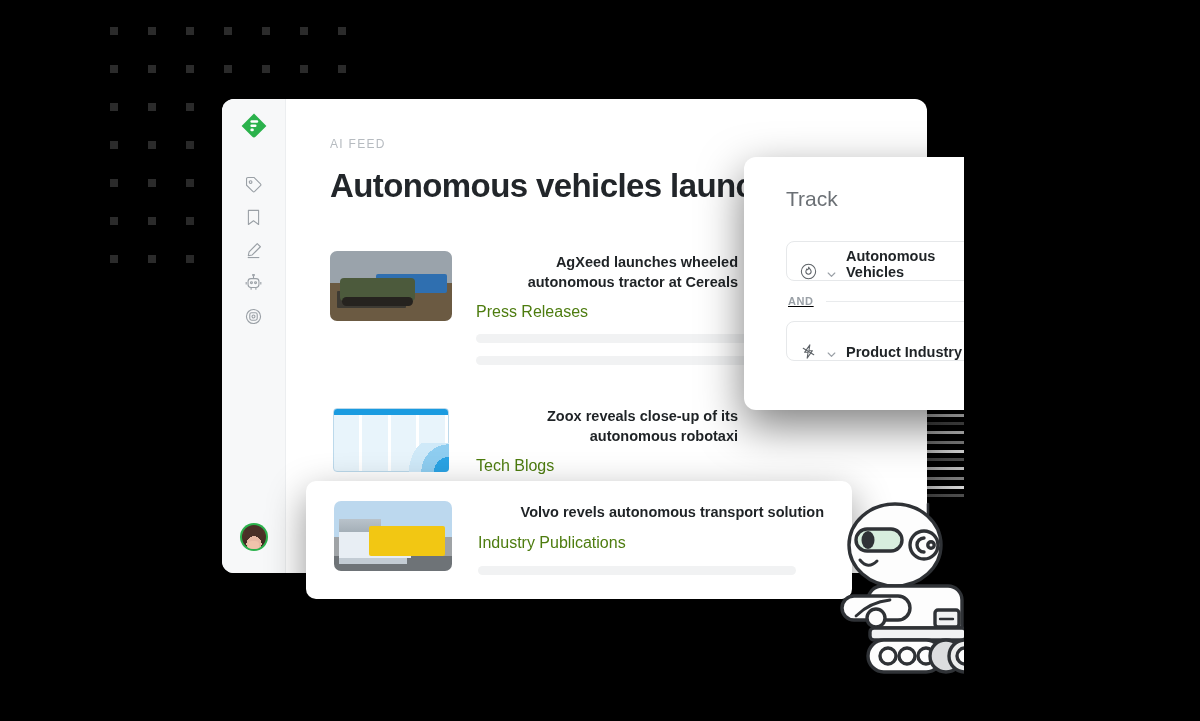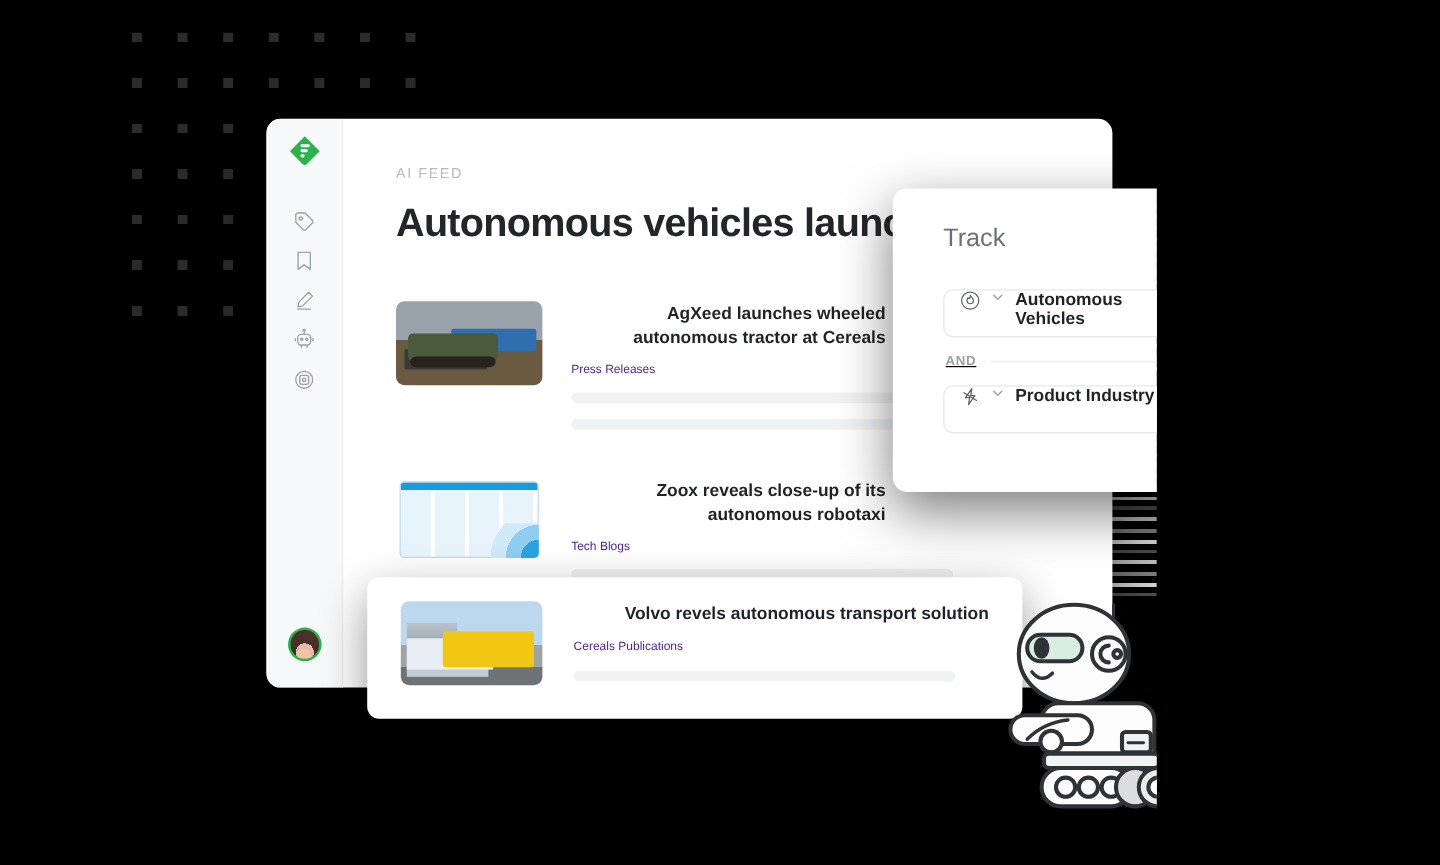--- a/index.html
+++ b/index.html
@@ -87,21 +87,21 @@
   .article-row { display: flex; gap: 24px; margin-bottom: 40px; }
   .thumb {
     width: 122px; height: 70px; border-radius: 7px; flex-shrink: 0;
     overflow: hidden; position: relative; background: #d7d9dc;
   }
   .art-body { flex: 1; padding-top: 2px; min-width: 0; }
   .art-title {
     font-size: 14.5px; font-weight: 700; color: #1f2326;
     line-height: 1.35; max-width: 262px; text-align: right;
   }
-  .art-source { font-size: 10px; color: #4c1d95; margin-top: 11px; }
+  .art-source { font-size: 16px; color: #4d7c0f; margin-top: 11px; }
   .skel { height: 9px; border-radius: 5px; background: #f1f2f3; margin-top: 13px; }
   .skel.w1 { width: 318px; }
   .skel.w2 { width: 282px; }
 
   
   .thumb-tractor { background: linear-gradient(#9aa3ab 0 46%, #6b5a42 46% 100%); }
   .thumb-tractor::before {
     content:""; position:absolute; left:8%; top:38%; width:62%; height:34%;
     background:#4c5a3c; border-radius:4px;
     box-shadow: 34px -6px 0 -2px #2f6fb0, -6px 10px 0 -3px #3d3a33;
@@ -140,21 +140,21 @@
   
   #track-panel {
     position: absolute; left: 744px; top: 157px;
     width: 308px; height: 253px;
     background: #fff; border-radius: 12px;
     box-shadow: 0 16px 44px rgba(0,0,0,.5);
     padding: 30px 42px;
   }
   #track-title { font-size: 21px; color: #6b7075; font-weight: 400; }
   .chip {
-    display: flex; align-items: flex-start;
+    display: flex; align-items: flex-end;
     border: 1px solid #e6e8ea; border-radius: 8px;
     height: 40px; padding: 0 13px; gap: 9px; background:#fff;
   }
   .chip.first { margin-top: 30px; }
   .chip-icon { color: #5c6166; display:flex; align-items:center; }
   .chip-chev { color: #9aa0a6; display:flex; align-items:center; }
   .chip-label { flex: 1; font-size: 14.5px; font-weight: 700; color: #1f2326; }
   .chip-close { color: #8e949a; cursor: pointer; display:flex; align-items:center; }
   .and-row { display: flex; align-items: center; gap: 12px; margin: 14px 0 14px 2px; text-decoration: underline; }
   .and-label { font-size: 11px; font-weight: 700; color: #9aa0a6; letter-spacing: .6px; }
@@ -321,21 +321,21 @@
           <path d="M3.2 3.2 L12.8 12.8 M12.8 3.2 L3.2 12.8" stroke-linecap="round"></path>
         </svg>
       </span>
     </div>
   </div>
 
   <div id="float-card">
     <div class="thumb thumb-truck"></div>
     <div class="art-body">
       <div class="art-title">Volvo revels autonomous transport solution</div>
-      <div class="art-source">Cereals Publications</div>
+      <div class="art-source">Industry Publications</div>
       <div class="skel w1"></div>
     </div>
   </div>
 
   <div id="robot">
     <svg viewBox="0 0 176 180" width="176" height="180" fill="none" stroke="#2f3236" stroke-width="3.4" stroke-linejoin="round" stroke-linecap="round">
 
       <path d="M108 16 v-10" stroke-width="2.6"></path>
 
       <ellipse cx="75" cy="47" rx="46" ry="41" fill="#fdfdfd"></ellipse>

